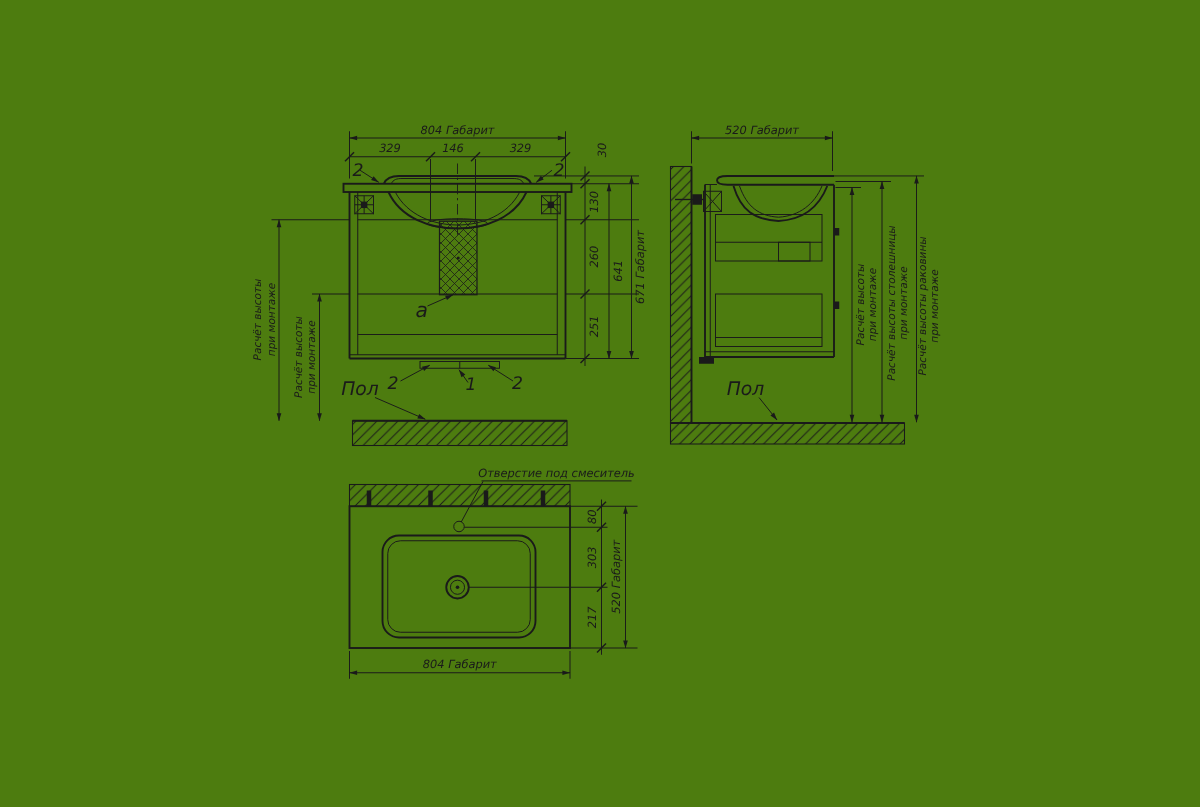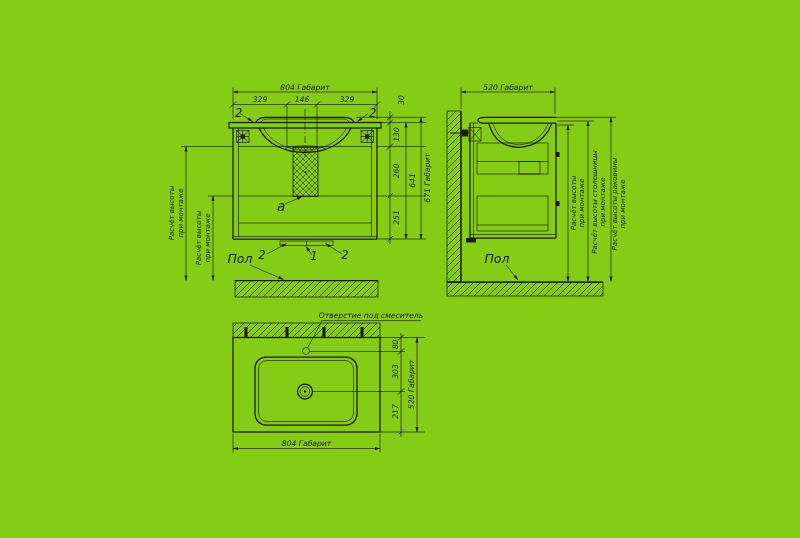--- a/index.html
+++ b/index.html
@@ -1,16 +1,16 @@
 <!DOCTYPE html>
 <html><head>
 <meta charset="utf-8">
 <style>
   html,body{margin:0;padding:0;background:#ffffff;}
-  .stage{width:800px;height:538px;background:#84cc16;position:relative;overflow:hidden;}
+  .stage{width:800px;height:538px;background:#4d7c0f;position:relative;overflow:hidden;}
   svg{display:block;}
   svg text{font-family:"DejaVu Sans","Liberation Sans",sans-serif;font-style:italic;fill:#1a1a1a;}
   .dim{font-size:7.6px;}
   .note{font-size:7px;}
   .callout{font-size:11.5px;}
   .biglbl{font-size:13.5px;}
   .floorlbl{font-size:12.5px;}
   .ln{stroke:#1a1a1a;fill:none;stroke-width:1.25;}
   .tn{stroke:#1a1a1a;fill:none;stroke-width:0.65;}
   .tk{stroke:#1a1a1a;stroke-width:0.9;}

